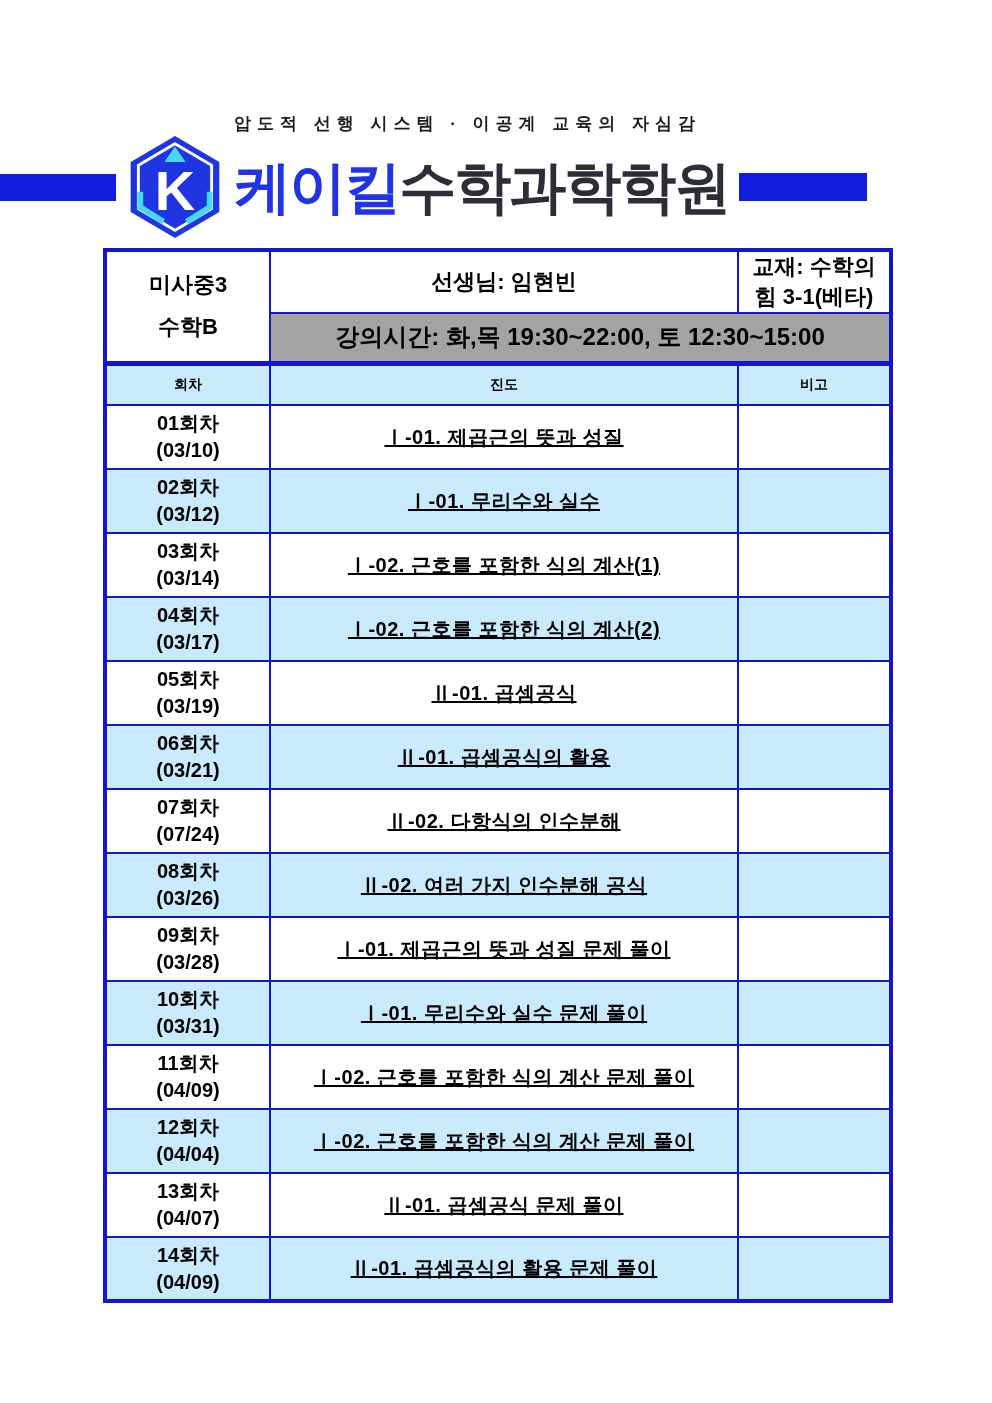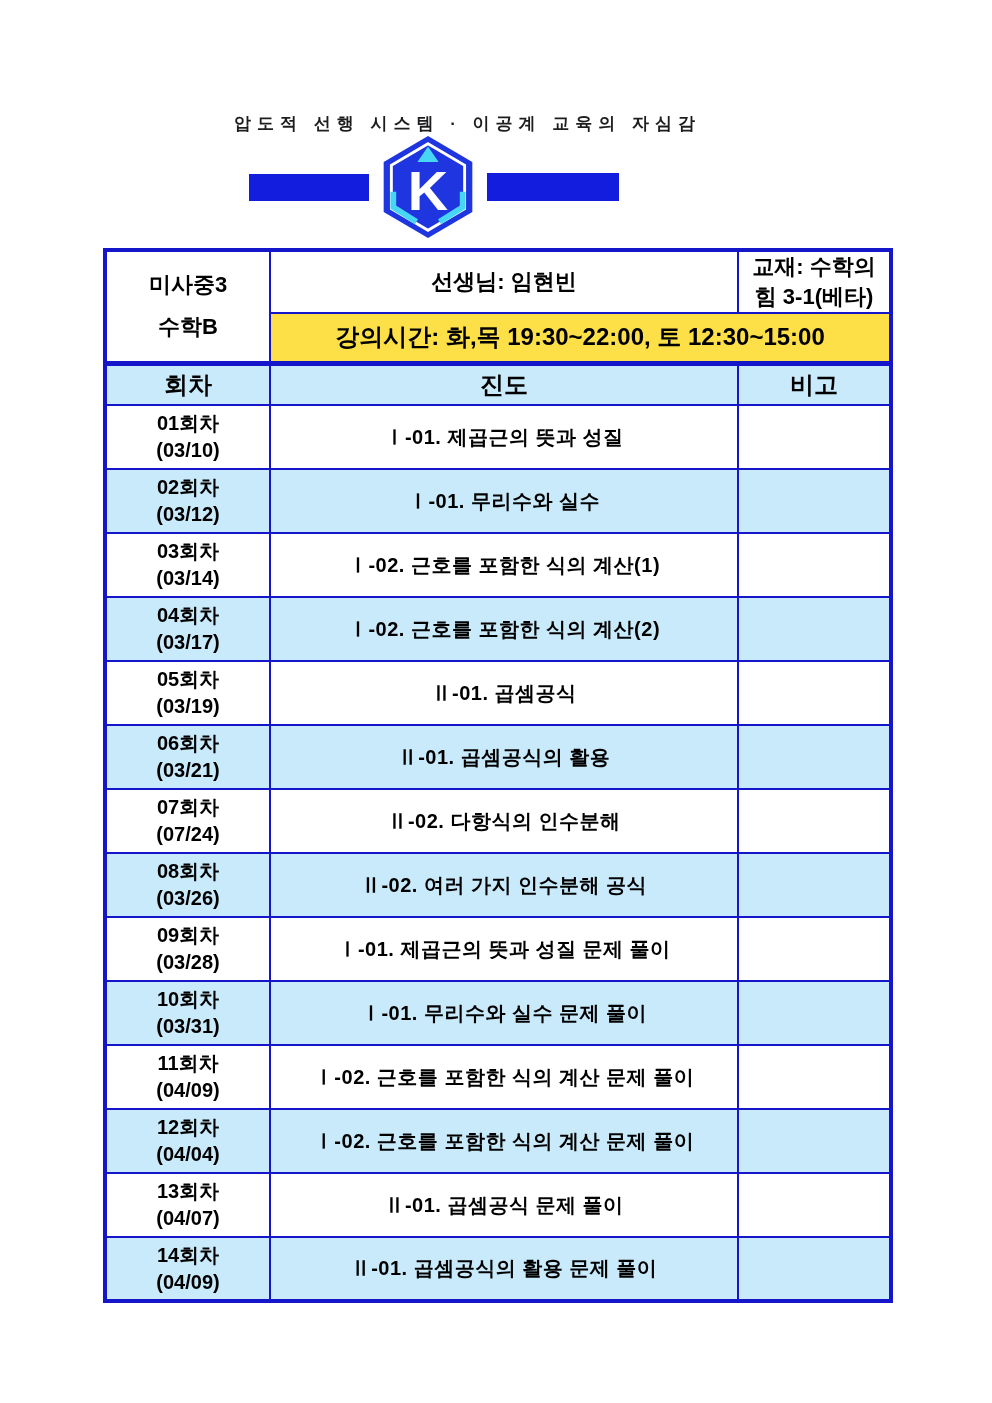--- a/index.html
+++ b/index.html
@@ -58,51 +58,52 @@
     vertical-align: middle;
     font-weight: 700;
     color: #000;
   }
   table.schedule { border: 4px solid #1516c9; }
   col.c1 { width: 165px; }
   col.c2 { width: 468px; }
   col.c3 { width: 153px; }
 
   tr.info-row-1 td { height: 52px; font-size: 22px; background: #ffffff; }
-  tr.info-row-2 td { height: 50px; font-size: 24px; background: #fde047; margin-top: 34px; }
+  tr.info-row-2 td { height: 50px; font-size: 24px; background: #a3a3a3; margin-top: 34px; }
   td.class-cell { font-size: 22px; line-height: 1.9; background: #ffffff; }
 
   tr.col-header th {
     height: 42px;
-    font-size: 24px;
+    font-size: 14px;
     background: #c9eafb;
     border-top: 5px solid #1516c9;
   }
   tbody.rows td { height: 64px; font-size: 20px; background: #ffffff; }
   tbody.rows tr.alt td { background: #c9eafb; }
   td.session-cell { line-height: 1.35; }
-  td.topic-cell { letter-spacing: 0.5px; }
+  td.topic-cell { letter-spacing: 0.5px; text-decoration: underline; }
 </style>
 </head>
 <body>
 
 <div class="page">
 
   <div class="logo-area">
     <div class="tagline">압도적 선행 시스템 · 이공계 교육의 자심감</div>
     <div class="brand-row">
       <div class="bar bar-left"></div>
       <svg class="hex-badge" viewBox="0 0 100 110" aria-hidden="true">
         <polygon points="50,2 96,29 96,81 50,108 4,81 4,29" fill="#1e35e0"></polygon>
         <polygon points="50,10 88,32.5 88,77.5 50,100 12,77.5 12,32.5" fill="none" stroke="#ffffff" stroke-width="3"></polygon>
         <polygon points="50,13 61,29 39,29" fill="#47d7f4"></polygon>
         <polyline points="14,60 14,76 38,91" fill="none" stroke="#47d7f4" stroke-width="6"></polyline>
         <polyline points="86,60 86,76 62,91" fill="none" stroke="#47d7f4" stroke-width="6"></polyline>
         <text x="50" y="79" text-anchor="middle" font-family="Liberation Sans, sans-serif" font-size="58" font-weight="800" fill="#ffffff">K</text>
       </svg>
+      <div class="brand-text"><span class="brand-primary">케이킬</span><span class="brand-secondary">수학과학학원</span></div>
       <div class="bar bar-right"></div>
     </div>
   </div>
 
   <div class="schedule-wrap">
     <table class="schedule">
       <colgroup>
           <col class="c1">
           <col class="c2">
           <col class="c3">

